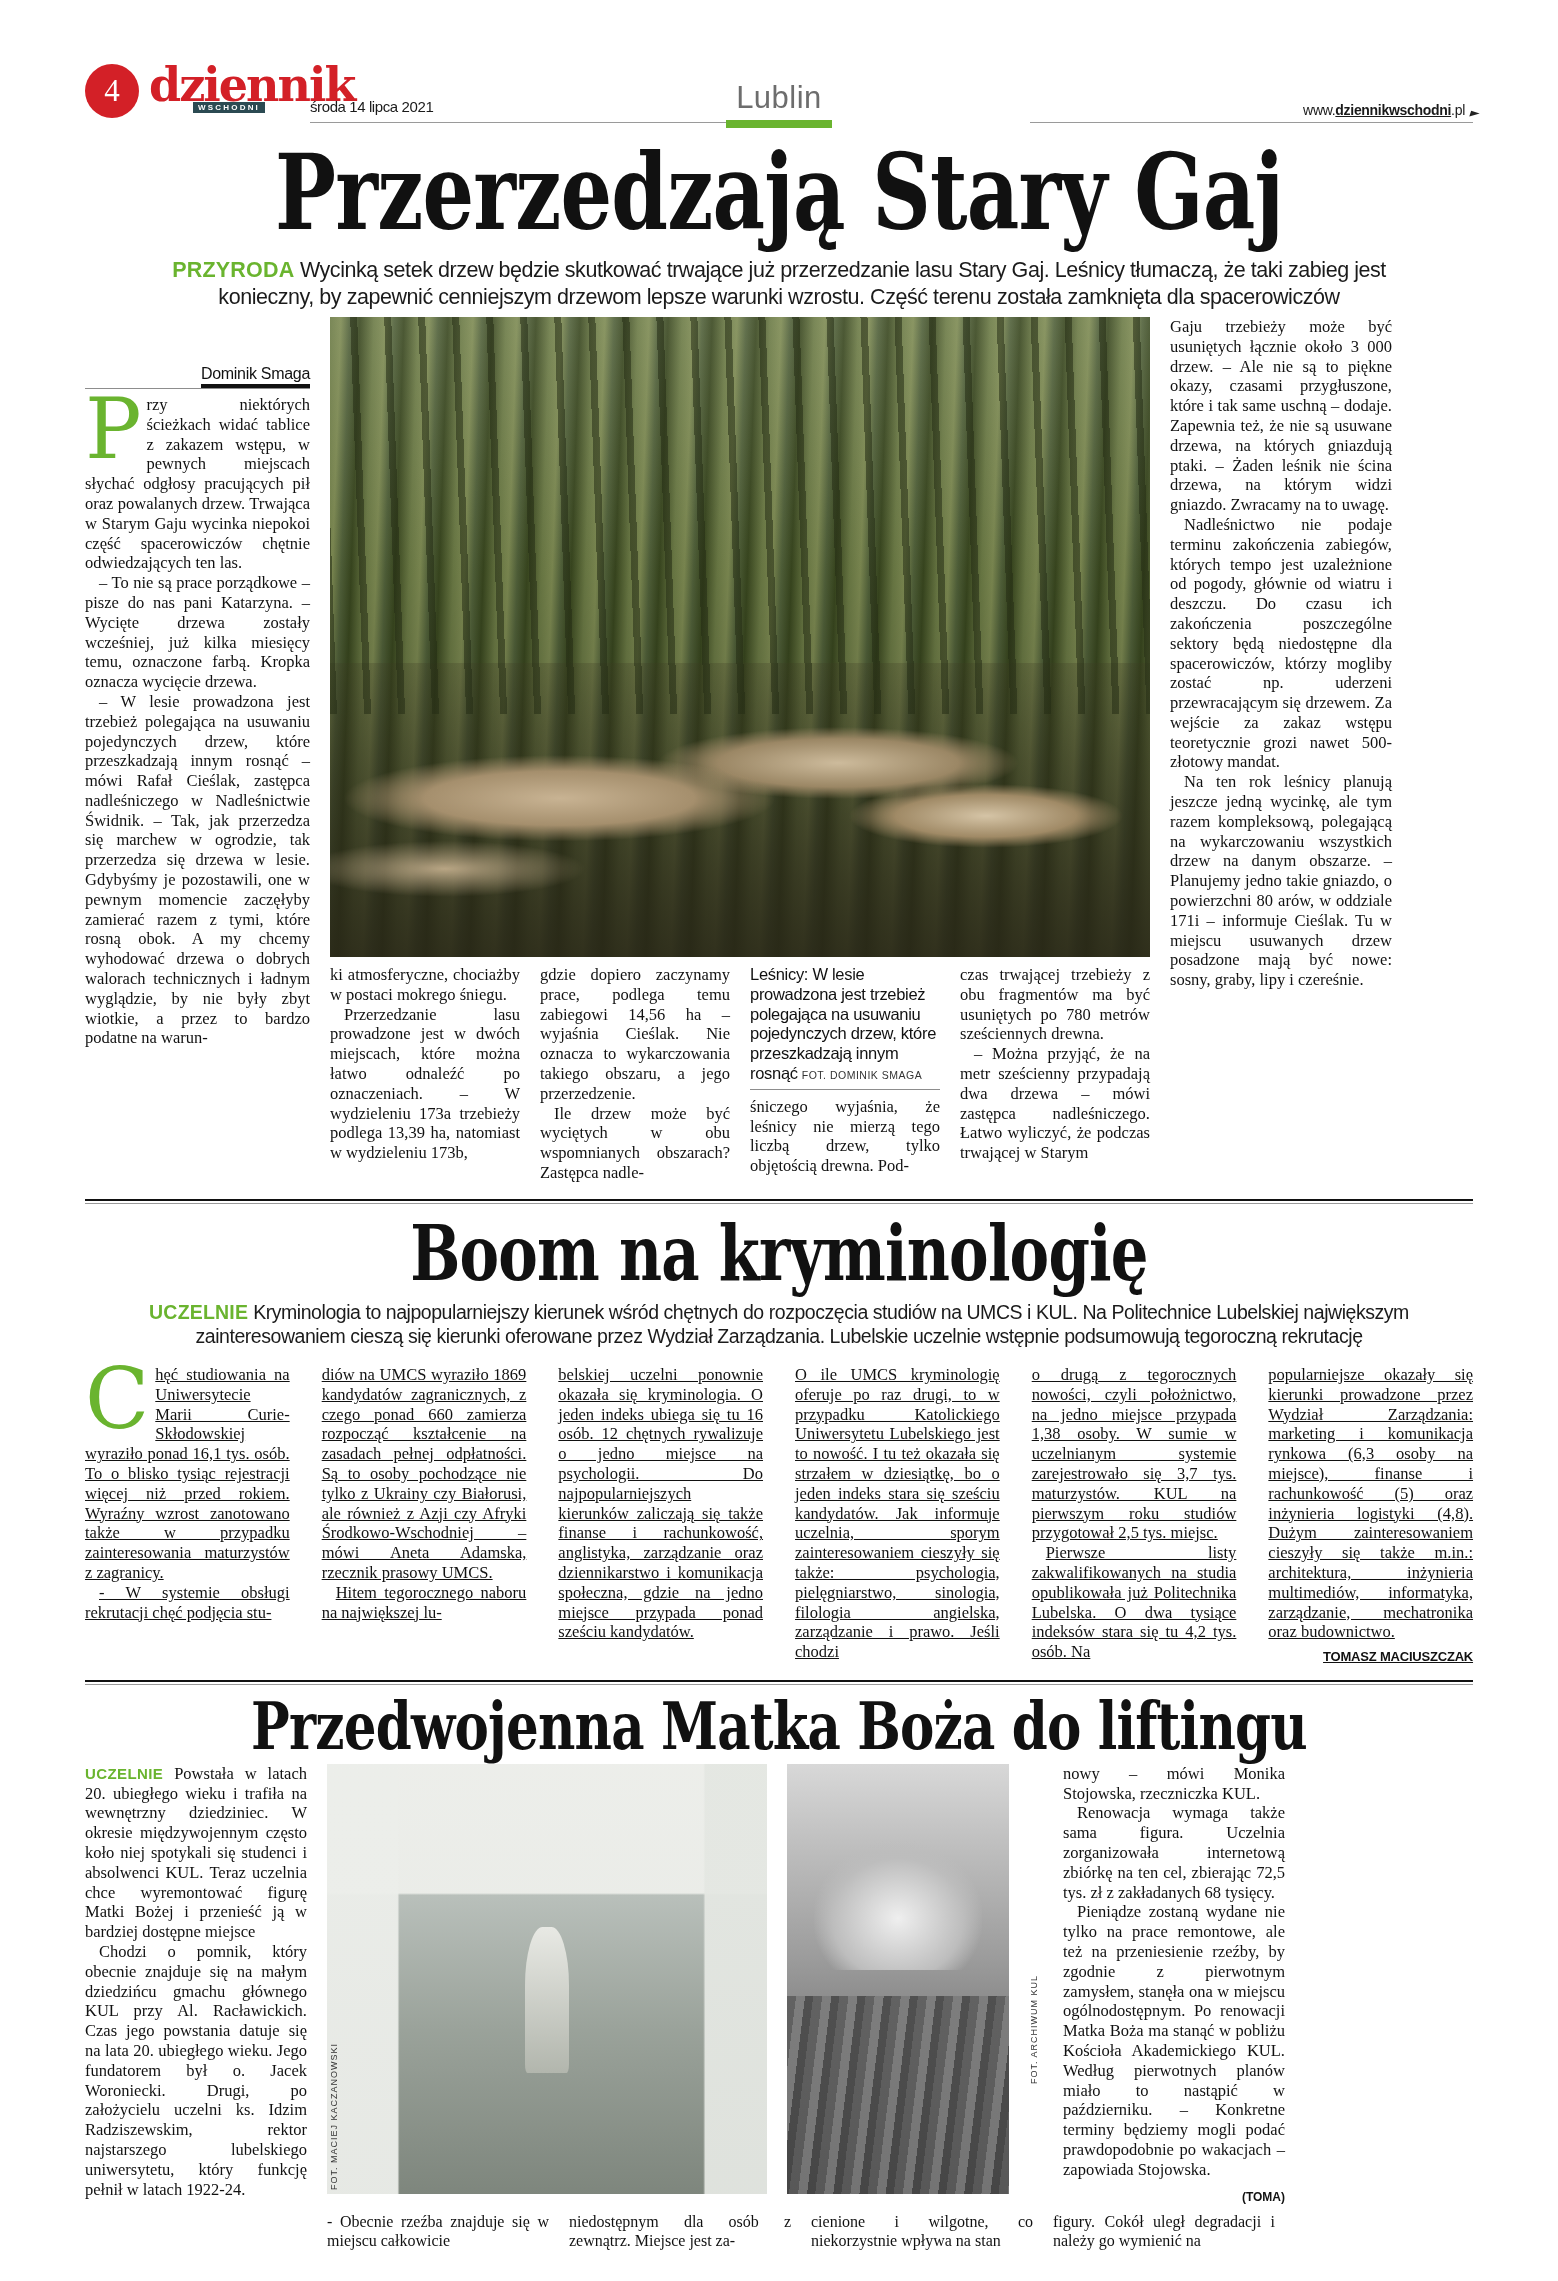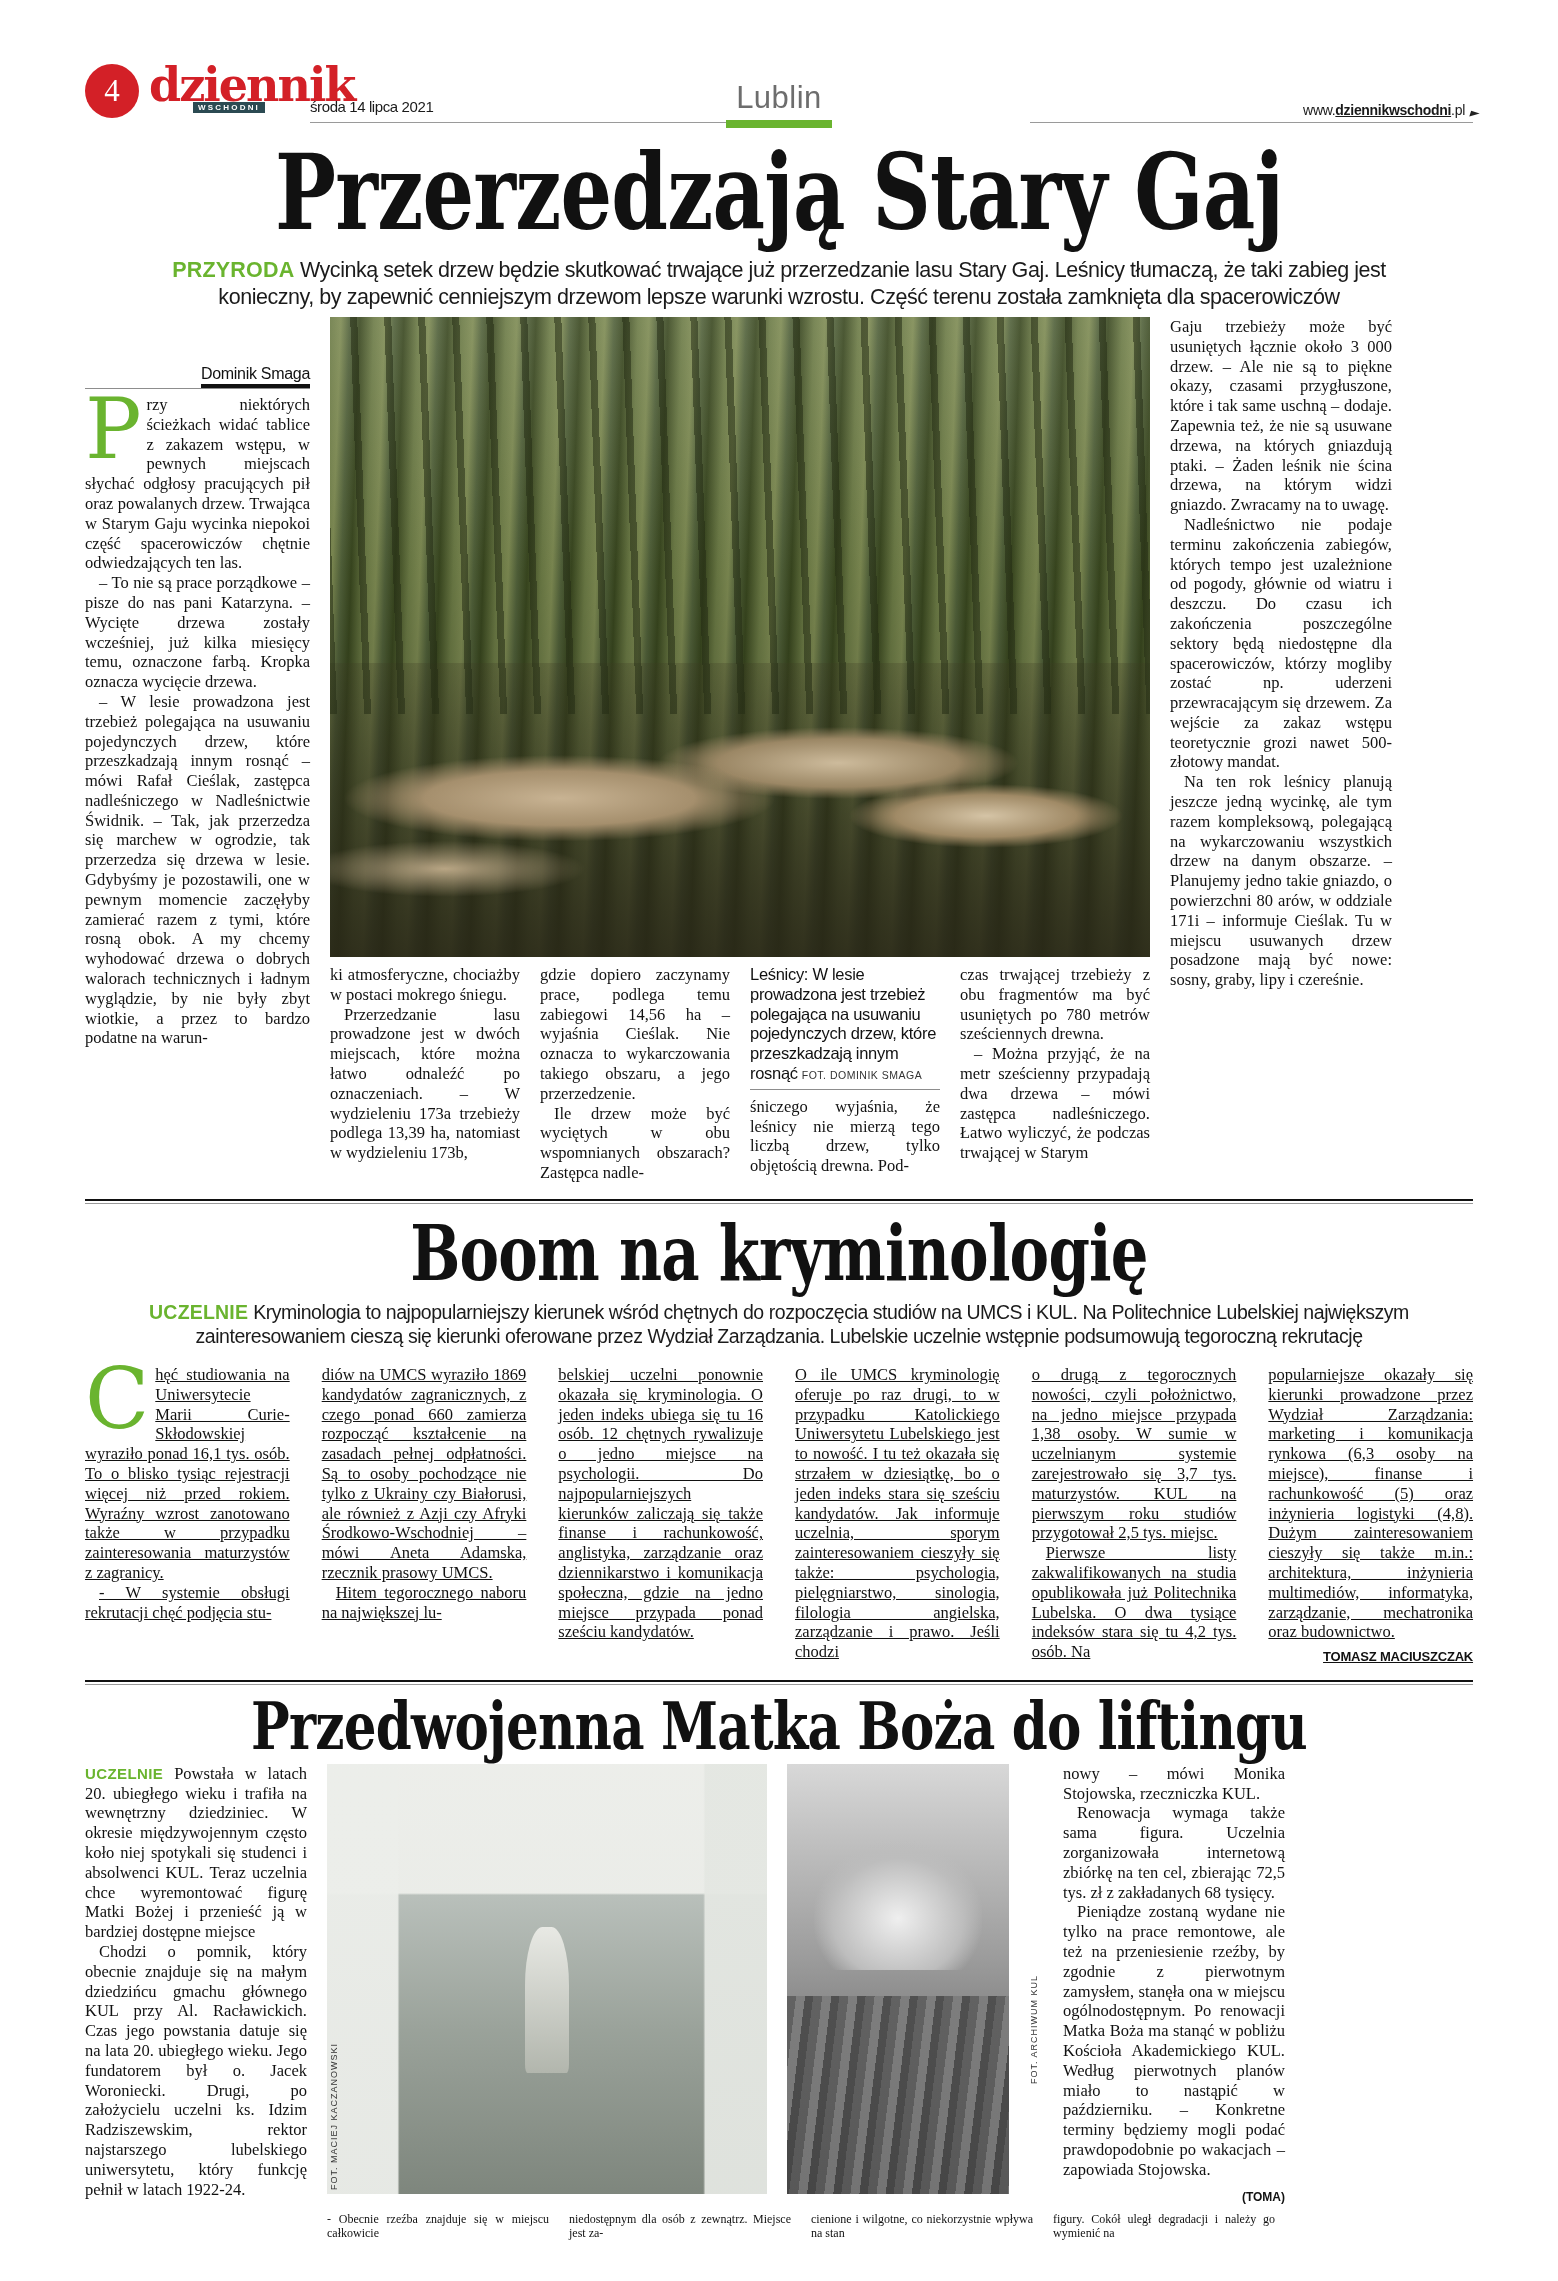--- a/index.html
+++ b/index.html
@@ -190,21 +190,21 @@
   .a3-grid{display:flex;gap:20px;margin-top:6px;}
   .a3-col{width:222px;}
   .a3-photo1{width:440px;}
   .a3-photo2{width:222px;}
   .kicker-inline{font-family:"Liberation Sans",sans-serif;font-weight:bold;
     color:#6ab42f;font-size:15px;letter-spacing:0.4px;}
 
   .toma{font-family:"Liberation Sans",sans-serif;font-weight:bold;font-size:12px;
     text-align:right;margin-top:10px;}
   .bottom-caps{display:flex;gap:20px;margin-top:8px;}
-  .bottom-caps .bc{width:222px;font-family:"Liberation Serif",serif;font-size:12px;
+  .bottom-caps .bc{width:222px;font-family:"Liberation Serif",serif;font-size:16px;
     line-height:1.2;text-align:justify;}
 </style>
 </head>
 <body>
 
 <div class="page">
 
   <div class="masthead">
     <div class="folio">4</div>
 

